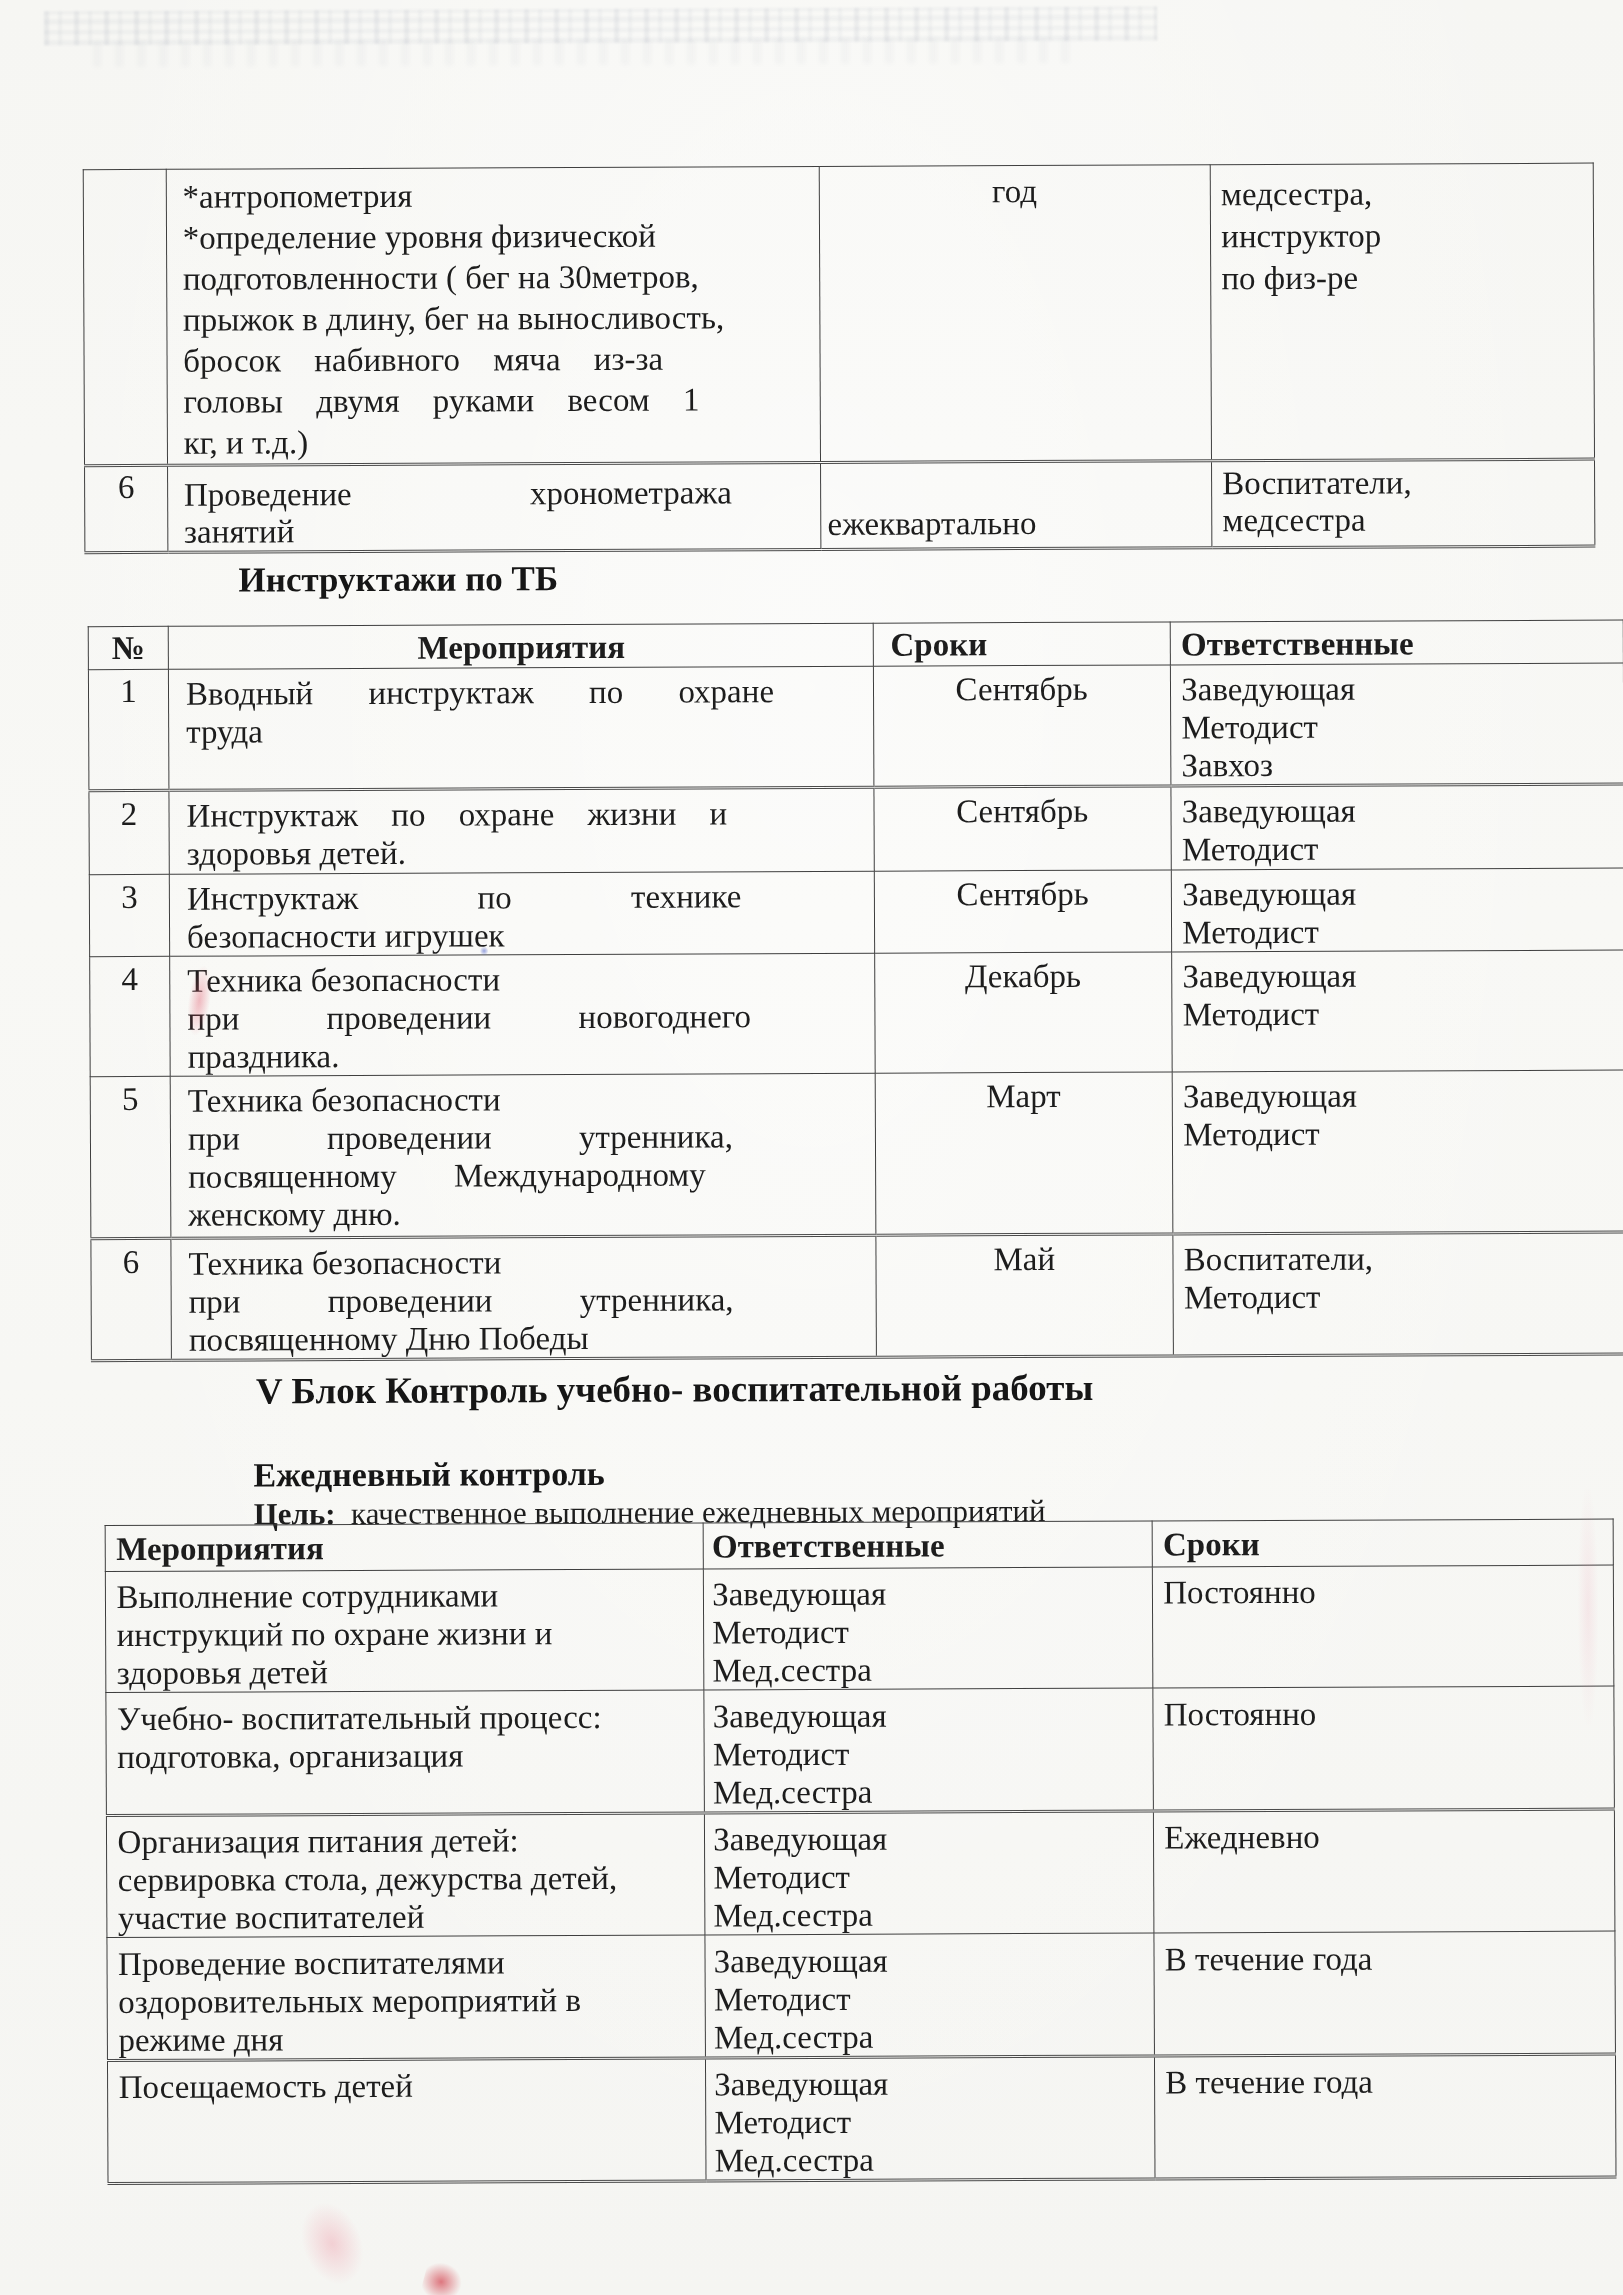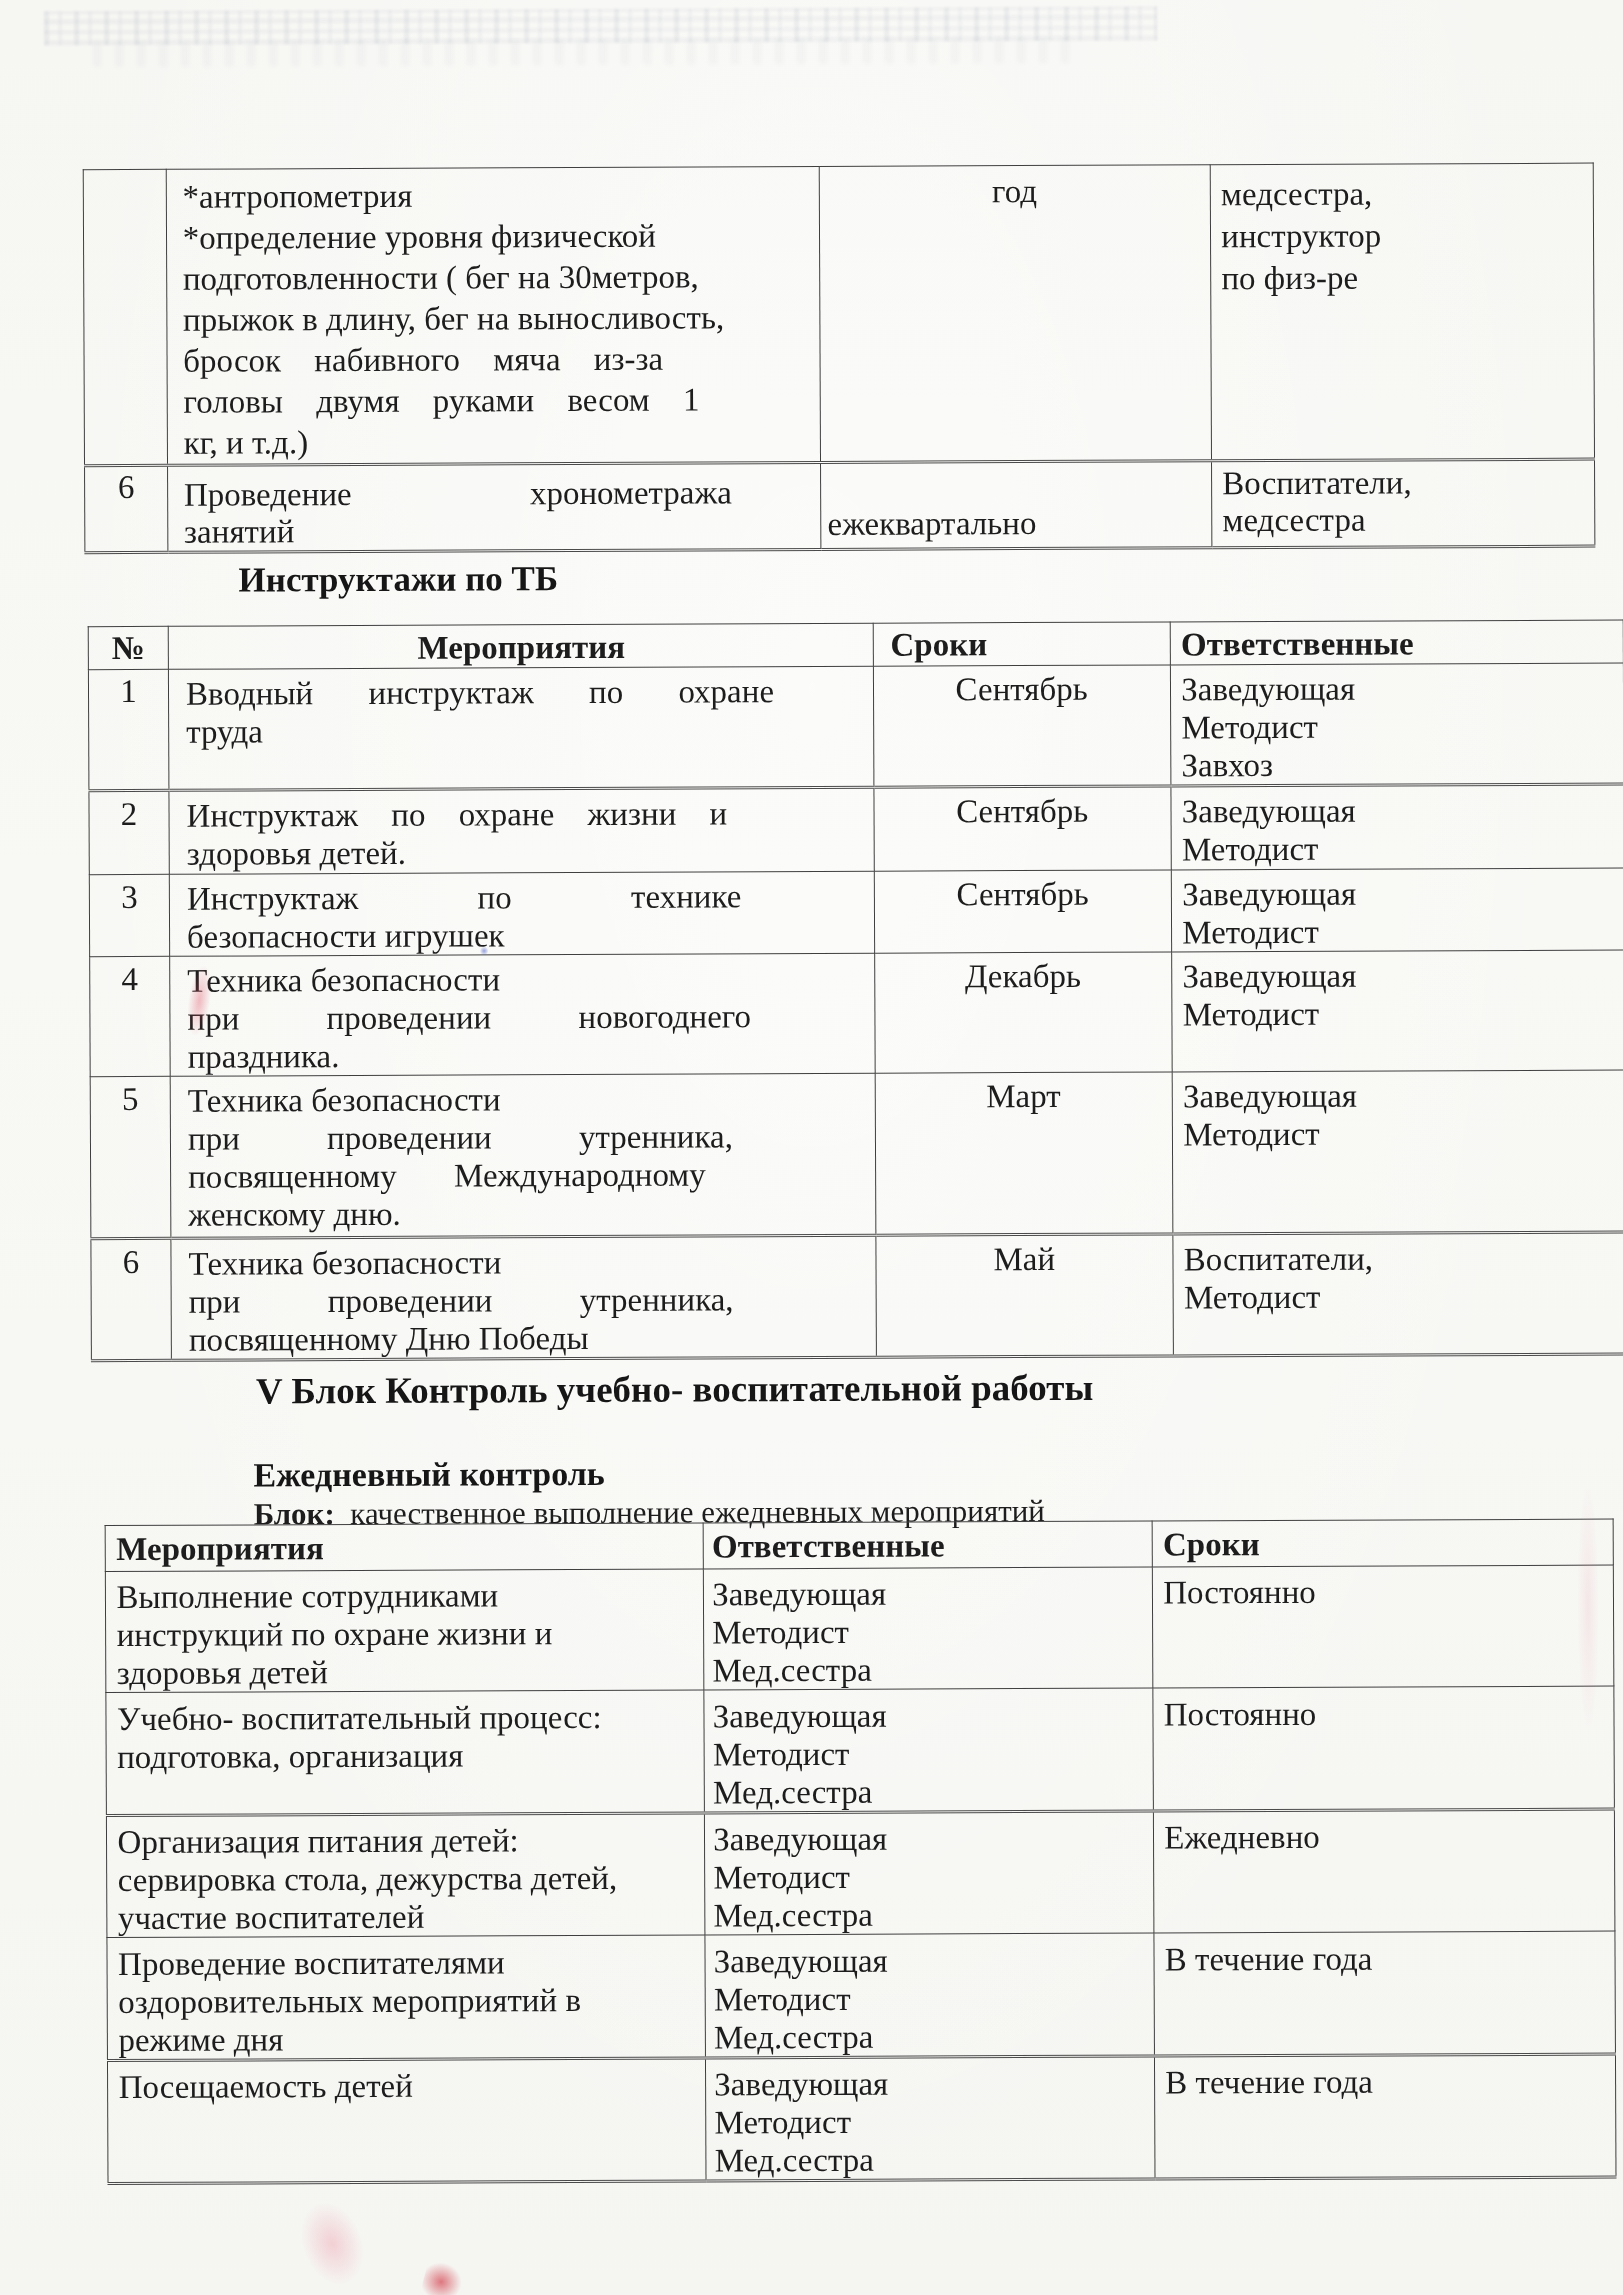--- a/index.html
+++ b/index.html
@@ -227,21 +227,21 @@
           <div class="line">Воспитатели,</div>
           <div class="line">Методист</div>
         </td>
       </tr>
     </tbody>
       </table>
 
     <div class="h-block">V Блок Контроль учебно- воспитательной работы</div>
     <div class="h-daily">Ежедневный контроль</div>
     <div class="goal">
-      <b>Блок:</b>&nbsp;
+      <b>Цель:</b>&nbsp;
       <span>качественное выполнение ежедневных мероприятий</span>
     </div>
 
     <table id="t3">
       <tbody>
           <tr class="hdr">
         <td class="c-act">Мероприятия</td>
         <td class="c-resp">Ответственные</td>
         <td class="c-term">Сроки</td>
       </tr>

